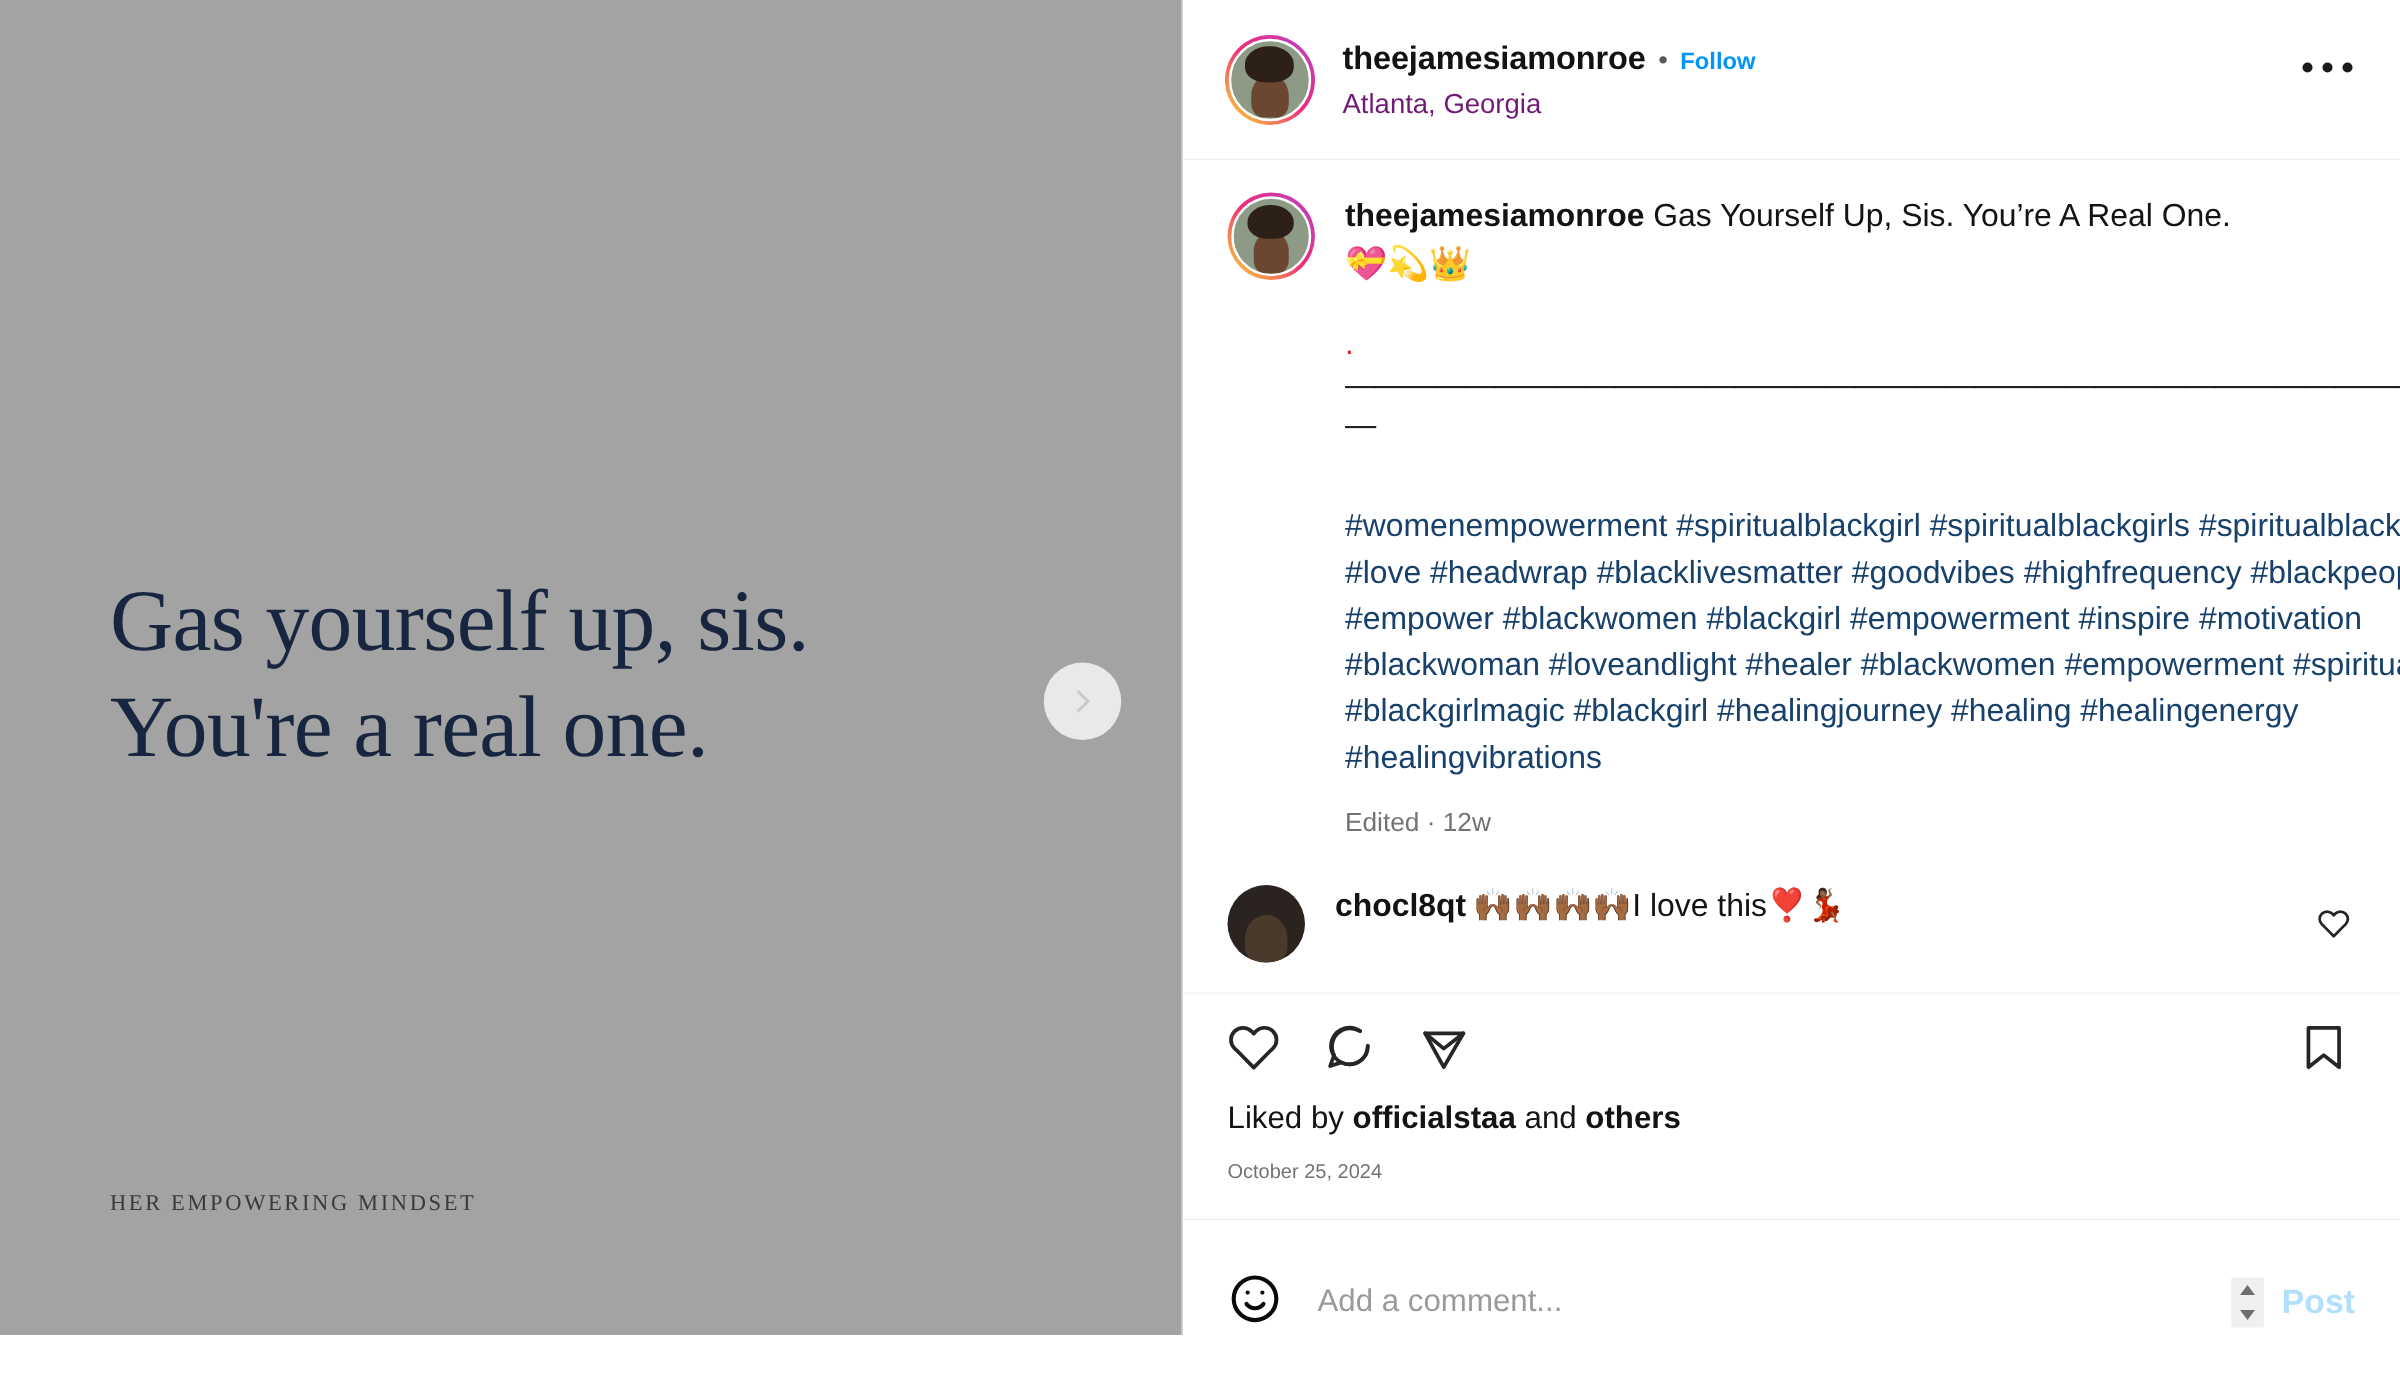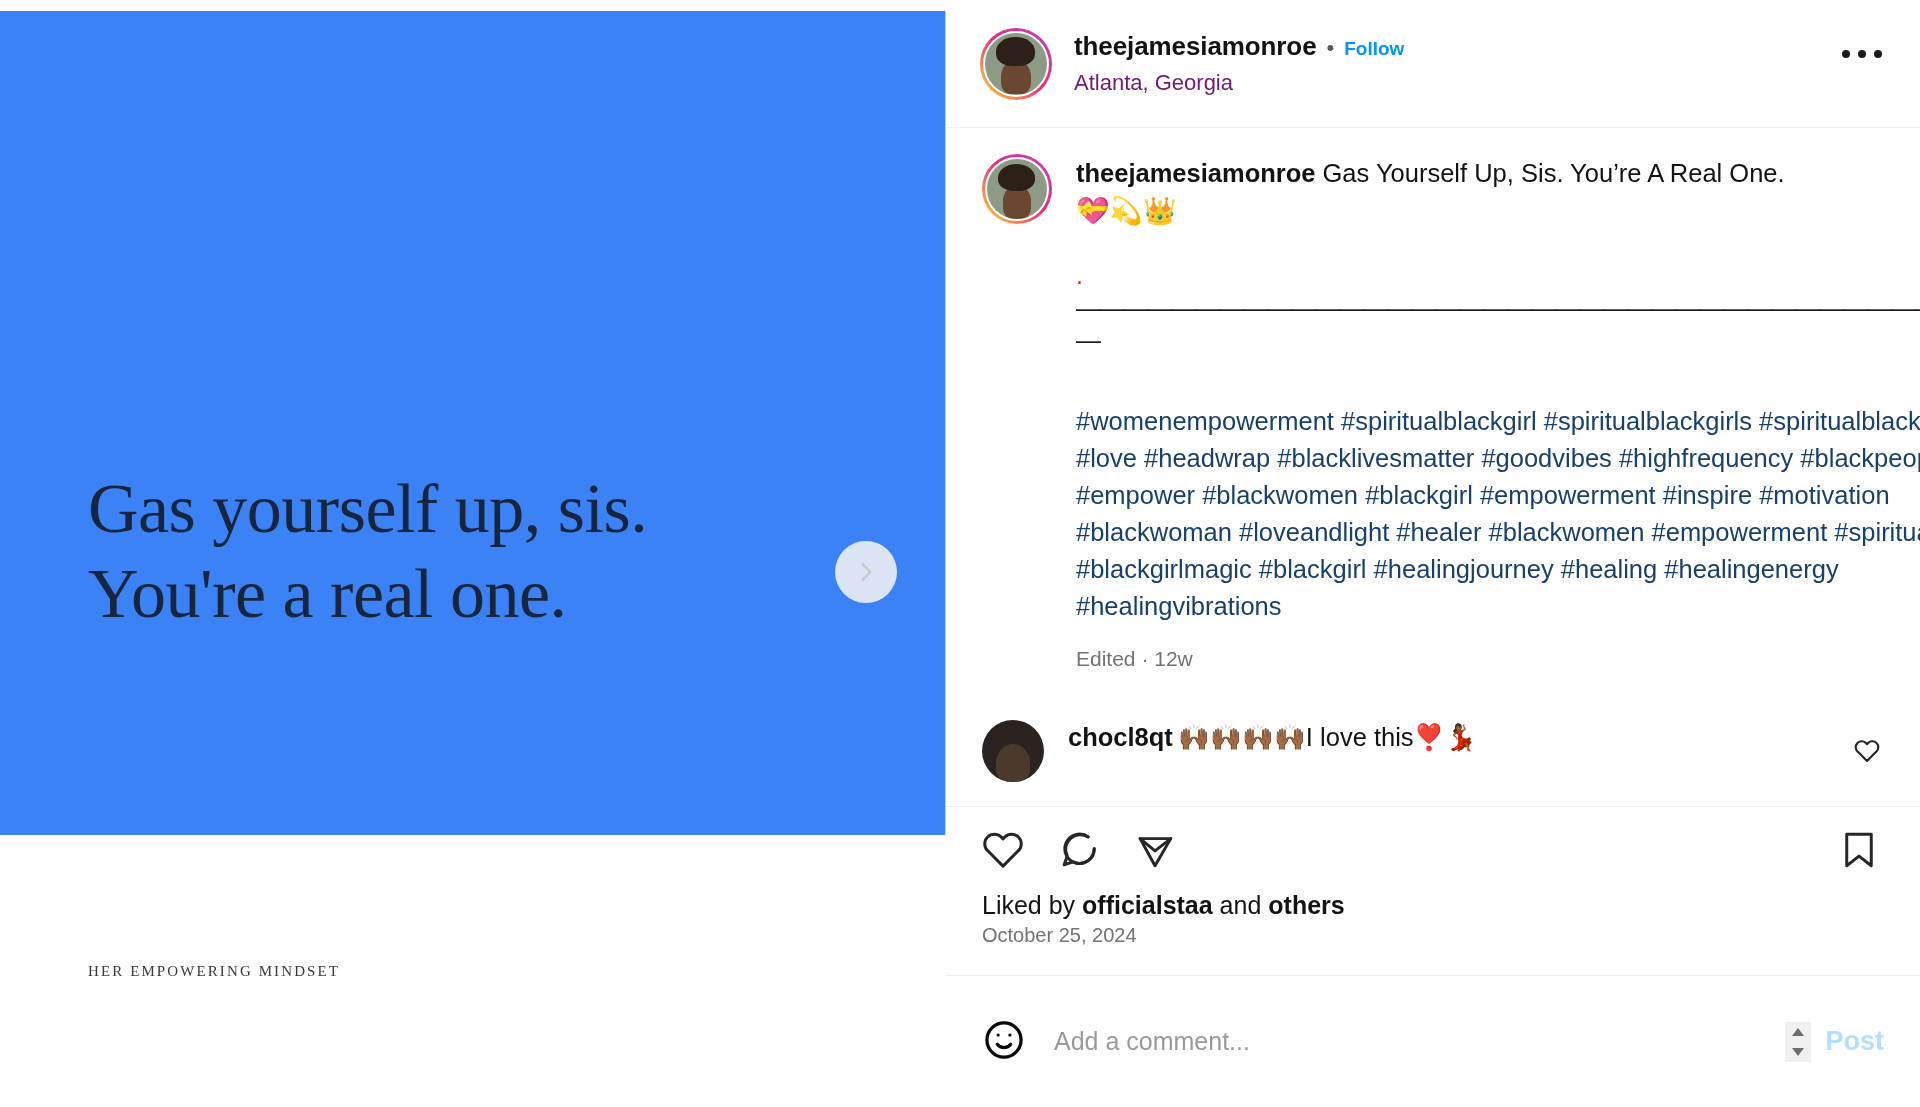--- a/index.html
+++ b/index.html
@@ -11,44 +11,43 @@
   }
   .post {
     display: flex;
     width: 1920px; height: 1107px;
     background: #fff;
   }
 
   
   .media-pane {
     position: relative;
-    width: 946px; height: 824px;
-    background: #3b82f6;
+    width: 946px; height: 1068px;
+    background: #a3a3a3;
     border-right: 1px solid #cfcfcf;
     flex: 0 0 946px;
-    margin-top: 11px;
   }
   .quote-block {
     position: absolute;
     left: 88px; top: 455px;
     width: 790px;
   }
   .quote-line {
     font-family: "Liberation Serif", serif;
     color: #18253f;
     font-size: 70px;
     line-height: 1.22;
     letter-spacing: -0.5px;
     white-space: nowrap;
   }
   .brand-mark {
     position: absolute;
     left: 88px; top: 952px;
     font-family: "Liberation Serif", serif;
-    font-size: 15px;
+    font-size: 18px;
     letter-spacing: 2.1px;
     color: #3a3a3a;
   }
   .next-btn {
     position: absolute;
     right: 48px; top: 530px;
     width: 62px; height: 62px;
     border-radius: 50%;
     background: rgba(245,245,245,0.86);
     display: flex; align-items: center; justify-content: center;
@@ -183,21 +182,21 @@
     display: flex; align-items: center;
     padding: 22px 36px 10px 36px;
     position: relative;
   }
   .act-icon { margin-right: 34px; cursor: pointer; display: block; }
   .act-save { position: absolute; right: 40px; top: 22px; cursor: pointer; }
 
   .likes-block { padding: 6px 36px 0 36px; }
   .likes-text { font-size: 25px; color: #131313; }
   .likes-text b { font-weight: 700; cursor: pointer; }
-  .date-text { font-size: 20px; color: #737373; margin-top: 4px; }
+  .date-text { font-size: 16px; color: #737373; margin-top: 20px; }
 
   .composer {
     margin-top: 28px;
     border-top: 1px solid #efefef;
     height: 132px;
     display: flex; align-items: center;
     padding: 0 36px;
     position: relative;
   }
   .emoji-btn { cursor: pointer; flex: 0 0 auto; }

